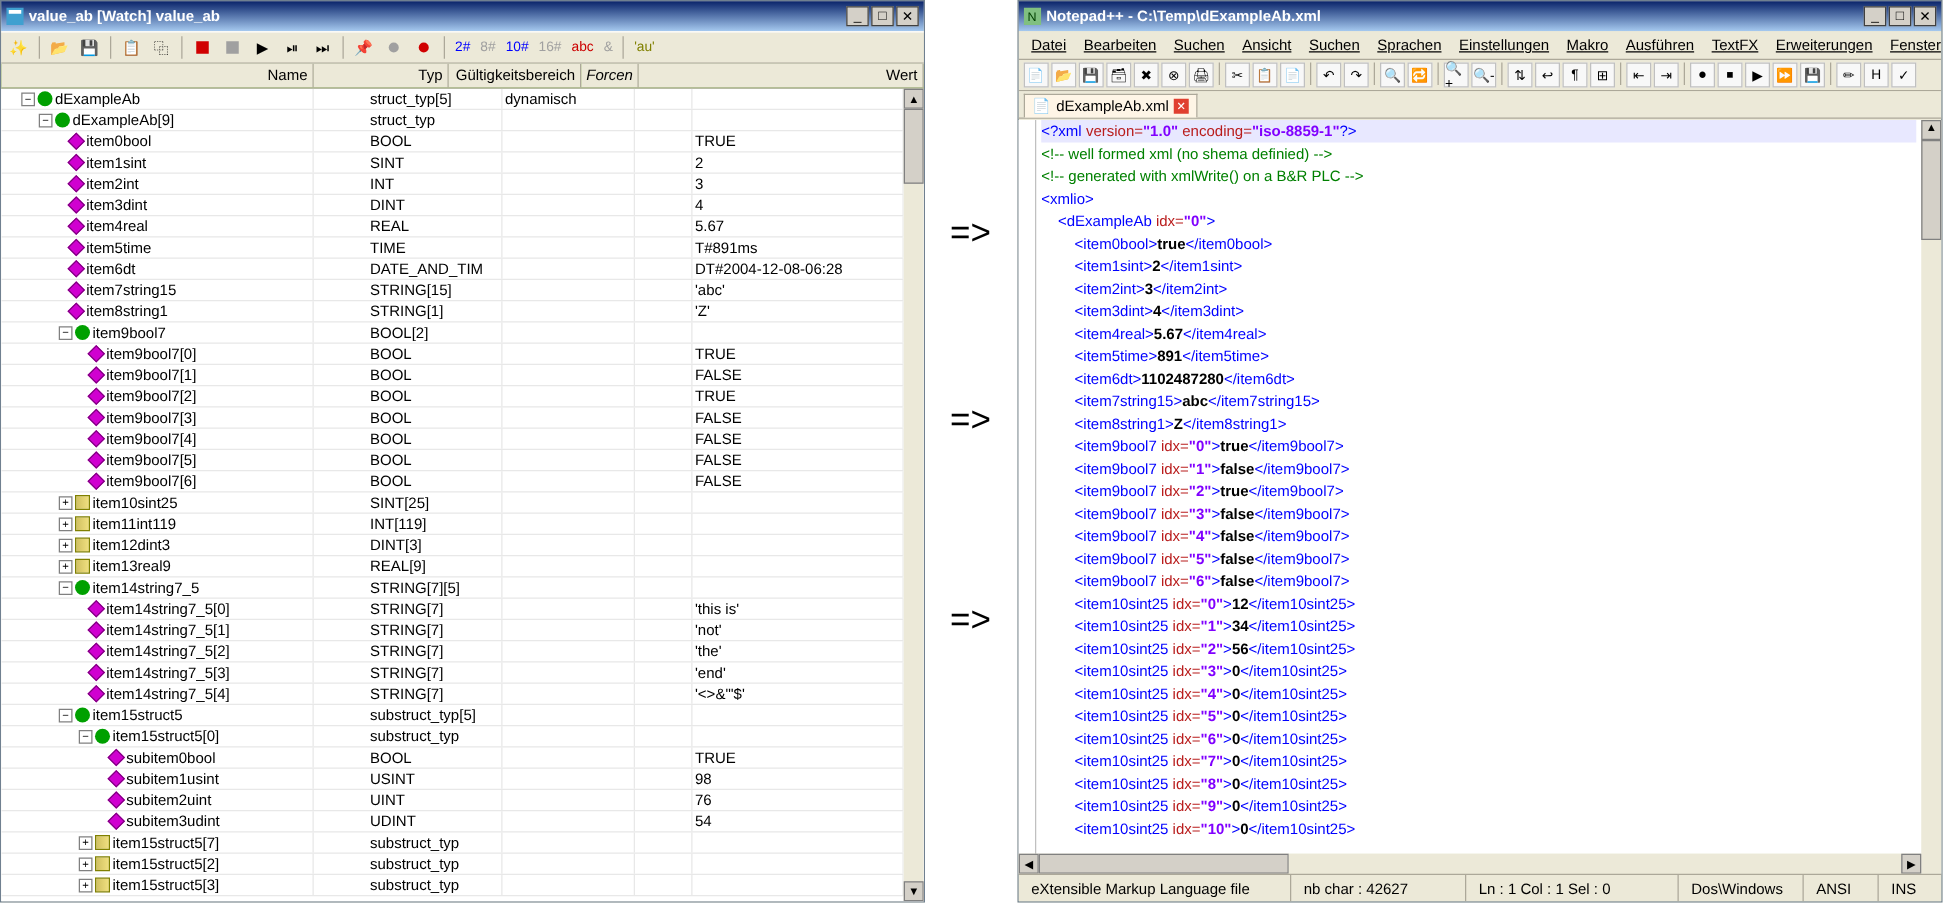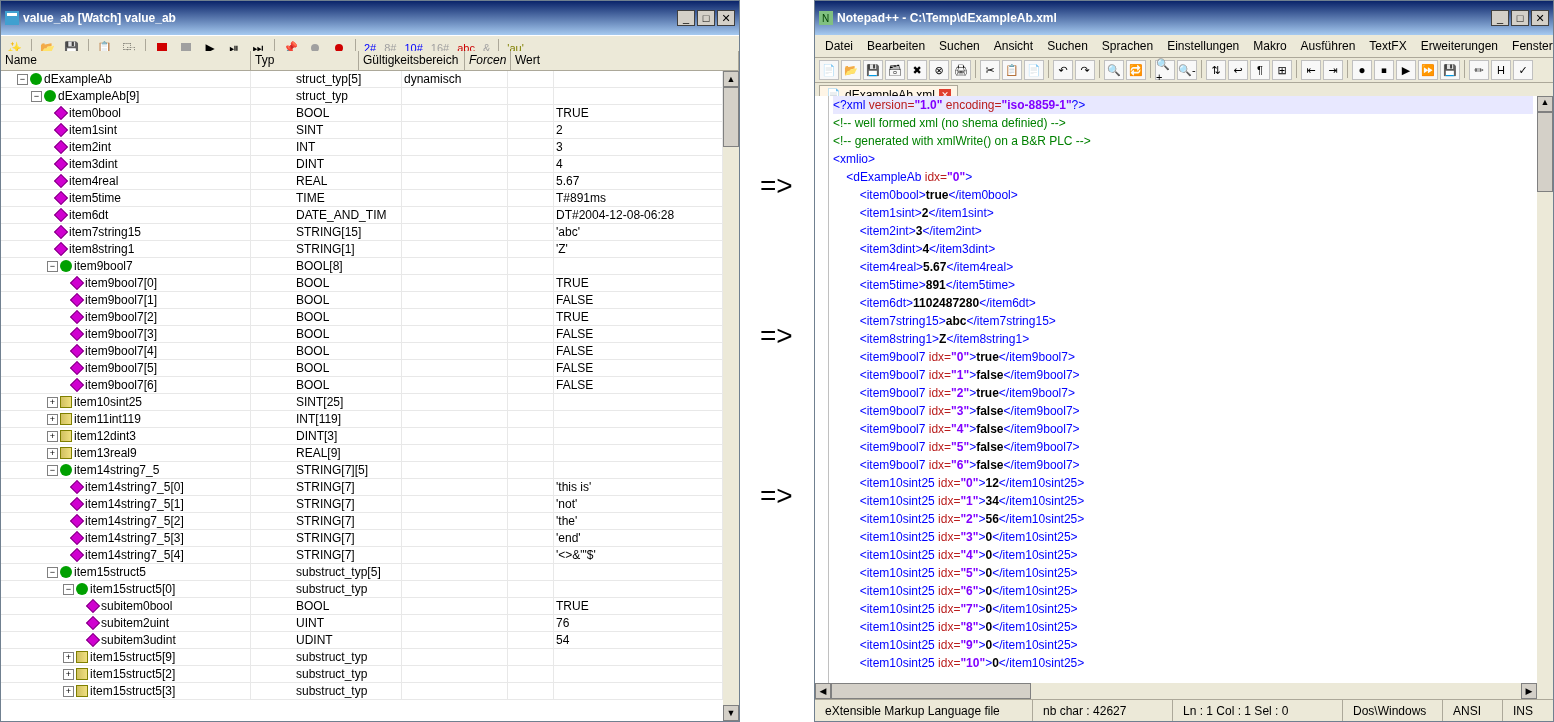--- a/index.html
+++ b/index.html
@@ -1,53 +1,53 @@
 <!DOCTYPE html>
 <html><head>
 <meta charset="utf-8">
 <style>
   * { box-sizing: border-box; margin: 0; padding: 0; font-family: "Segoe UI", Tahoma, sans-serif; }
   body { background: #fff; width: 1554px; height: 722px; overflow: hidden; font-size: 12px; }
   
   .window { border: 1px solid #708090; position: absolute; background: #ece9d8; }
-  .titlebar { background: linear-gradient(#0a246a,#a6caf0); color: #fff; height: 34px; display:flex; align-items:center; padding:0 4px; }
+  .titlebar { background: linear-gradient(#0a246a,#a6caf0); color: #fff; height: 24px; display:flex; align-items:center; padding:0 4px; }
   .titlebar .icon { width:14px; height:14px; margin-right:4px; display:inline-flex; align-items:center; justify-content:center; }
   .titlebar .title { flex:1; font-size:12px; font-weight:bold; }
   .wc-btns { display:flex; gap:2px; }
   .wc-btn { width:18px; height:16px; background:#d4d0c8; border:1px solid #404040; display:flex; align-items:center; justify-content:center; font-size:11px; cursor:default; color:#000;}
   .toolbar { background:#ece9d8; padding:2px 4px; display:flex; align-items:center; gap:4px; border-top:1px solid #fff; border-bottom:1px solid #aca899;}
   .tb-btn { width:20px; height:20px; display:flex; align-items:center; justify-content:center; border:1px solid transparent; font-size:12px;}
   .tb-sep { width:1px; height:18px; background:#aca899; margin:0 2px;}
   .tb-text { font-size:11px; padding:0 2px; }
   .blue { color:#0000ff; } .red{color:#cc0000;}
   
   #watch { left:0; top:0; width:740px; height:722px; }
   .grid { position:absolute; top:50px; bottom:0; left:0; right:0; background:#fff; overflow:hidden;}
-  .grid-header { display:flex; background:#4d7c0f; border-bottom:1px solid #aca899; height:20px;}
+  .grid-header { display:flex; background:#4d7c0f; border-bottom:1px solid #aca899; height:20px;text-align:right;}
   .grid-header .col { border-right:1px solid #aca899; padding:2px 4px; font-size:12px; background:#ece9d8;}
   .col-name{ width:250px;} .col-typ{width:108px;} .col-scope{width:106px;} .col-force{width:46px;font-style:italic;} .col-wert{flex:1;}
   .grid-body { position:absolute; top:20px; bottom:0; left:0; right:16px; overflow:hidden; background:#fff;}
   .row { display:flex; height:17px; align-items:center; border-bottom:1px solid #e8e8e8;}
   .row .c { border-right:1px solid #e8e8e8; padding:0 2px; font-size:12px; overflow:hidden; white-space:nowrap; height:100%; display:flex; align-items:center;}
   .row .c-name{width:250px;} .row .c-typ{width:108px;margin-left:43px;} .row .c-scope{width:106px;} .row .c-force{width:46px;} .row .c-wert{flex:1;}
   .tree-toggle{width:11px;height:11px;border:1px solid #808080;display:inline-flex;align-items:center;justify-content:center;font-size:9px;line-height:1;margin-right:2px;color:#000;background:#fff;}
   .node-icon{width:12px;height:12px;display:inline-block;margin-right:2px;}
   .ic-struct{background:#00a000;border-radius:50%;}
   .ic-leaf{width:10px;height:10px;transform:rotate(45deg);display:inline-block;margin:0 3px 0 1px;}
   .ic-leaf-v{background:#d000d0;border:1px solid #800080;}
   .ic-closed{background:linear-gradient(90deg,#d0c060,#f0e080);border:1px solid #808000;}
   .scroll-v{position:absolute;top:20px;bottom:0;right:0;width:16px;background:#ece9d8;}
   .scroll-v .thumb, .scroll-v .arr{background:#d4d0c8;border:1px solid #808080;}
   .scroll-v .arr{height:16px;display:flex;align-items:center;justify-content:center;font-size:9px;}
   
   .arrow{position:absolute;font-size:28px;color:#000;}
   
   #npp { right:0; top:0; width:740px; height:722px; }
   .menubar{background:#ece9d8;display:flex;gap:2px;padding:2px 4px;border-bottom:1px solid #aca899;font-size:12px;}
-  .menuitem{padding:2px 6px;}
+  .menuitem{padding:2px 6px;text-decoration:underline;}
   .np-toolbar{display:flex;gap:2px;padding:2px 4px;background:#ece9d8;border-bottom:1px solid #aca899;flex-wrap:nowrap;overflow:hidden;}
   .np-tb-btn{width:20px;height:20px;border:1px solid #c0c0c0;display:flex;align-items:center;justify-content:center;font-size:11px;background:#f8f8f8;}
   .tabbar{display:flex;background:#ece9d8;border-bottom:1px solid #aca899;padding:2px 4px 0 4px;}
   .tab{background:#fef5e6;border:1px solid #aca899;border-bottom:none;padding:2px 6px;display:flex;align-items:center;gap:4px;font-size:12px;}
   .tab-close{width:12px;height:12px;background:#e04030;color:#fff;display:flex;align-items:center;justify-content:center;font-size:9px;}
   .editor-wrap{position:absolute;top:95px;bottom:22px;left:0;right:0;background:#fff;display:flex;}
   .gutter{width:50px;background:#e8e8e8;text-align:right;padding:0 6px;color:#808080;font-family:"Courier New",monospace;font-size:12px;line-height:18px;}
   .fold{width:14px;background:#fff;border-right:1px solid #c0c0c0;}
   .code{flex:1;font-family:"Courier New",monospace;font-size:12px;line-height:18px;padding:0 4px;white-space:pre;overflow:hidden;}
   .code .line:first-child{background:#e8e8ff;} .tag{color:#0000ff;} .attr{color:#b91c1c;} .str{color:#8000ff;font-weight:bold;} .txt{color:#000;font-weight:bold;} .cmt{color:#008000;} .brkt{color:#0000ff;}
@@ -246,21 +246,21 @@
           <div class="c c-force"></div>
           <div class="c c-wert">'Z'</div>
         </div>
         <div class="row">
           <div class="c c-name">
             <span style="width:44px;display:inline-block"></span>
             <span class="tree-toggle">−</span>
             <span class="node-icon ic-struct"></span>
             <span>item9bool7</span>
           </div>
-          <div class="c c-typ">BOOL[8]</div>
+          <div class="c c-typ">BOOL[2]</div>
           <div class="c c-scope"></div>
           <div class="c c-force"></div>
           <div class="c c-wert"></div>
         </div>
         <div class="row">
           <div class="c c-name">
             <span style="width:68px;display:inline-block"></span>
             <span class="ic-leaf ic-leaf-v"></span>
             <span>item9bool7[0]</span>
           </div>
@@ -482,20 +482,31 @@
           </div>
           <div class="c c-typ">BOOL</div>
           <div class="c c-scope"></div>
           <div class="c c-force"></div>
           <div class="c c-wert">TRUE</div>
         </div>
         <div class="row">
           <div class="c c-name">
             <span style="width:84px;display:inline-block"></span>
             <span class="ic-leaf ic-leaf-v"></span>
+            <span>subitem1usint</span>
+          </div>
+          <div class="c c-typ">USINT</div>
+          <div class="c c-scope"></div>
+          <div class="c c-force"></div>
+          <div class="c c-wert">98</div>
+        </div>
+        <div class="row">
+          <div class="c c-name">
+            <span style="width:84px;display:inline-block"></span>
+            <span class="ic-leaf ic-leaf-v"></span>
             <span>subitem2uint</span>
           </div>
           <div class="c c-typ">UINT</div>
           <div class="c c-scope"></div>
           <div class="c c-force"></div>
           <div class="c c-wert">76</div>
         </div>
         <div class="row">
           <div class="c c-name">
             <span style="width:84px;display:inline-block"></span>
@@ -505,21 +516,21 @@
           <div class="c c-typ">UDINT</div>
           <div class="c c-scope"></div>
           <div class="c c-force"></div>
           <div class="c c-wert">54</div>
         </div>
         <div class="row">
           <div class="c c-name">
             <span style="width:60px;display:inline-block"></span>
             <span class="tree-toggle">+</span>
             <span class="node-icon ic-closed"></span>
-            <span>item15struct5[9]</span>
+            <span>item15struct5[7]</span>
           </div>
           <div class="c c-typ">substruct_typ</div>
           <div class="c c-scope"></div>
           <div class="c c-force"></div>
           <div class="c c-wert"></div>
         </div>
         <div class="row">
           <div class="c c-name">
             <span style="width:60px;display:inline-block"></span>
             <span class="tree-toggle">+</span>

